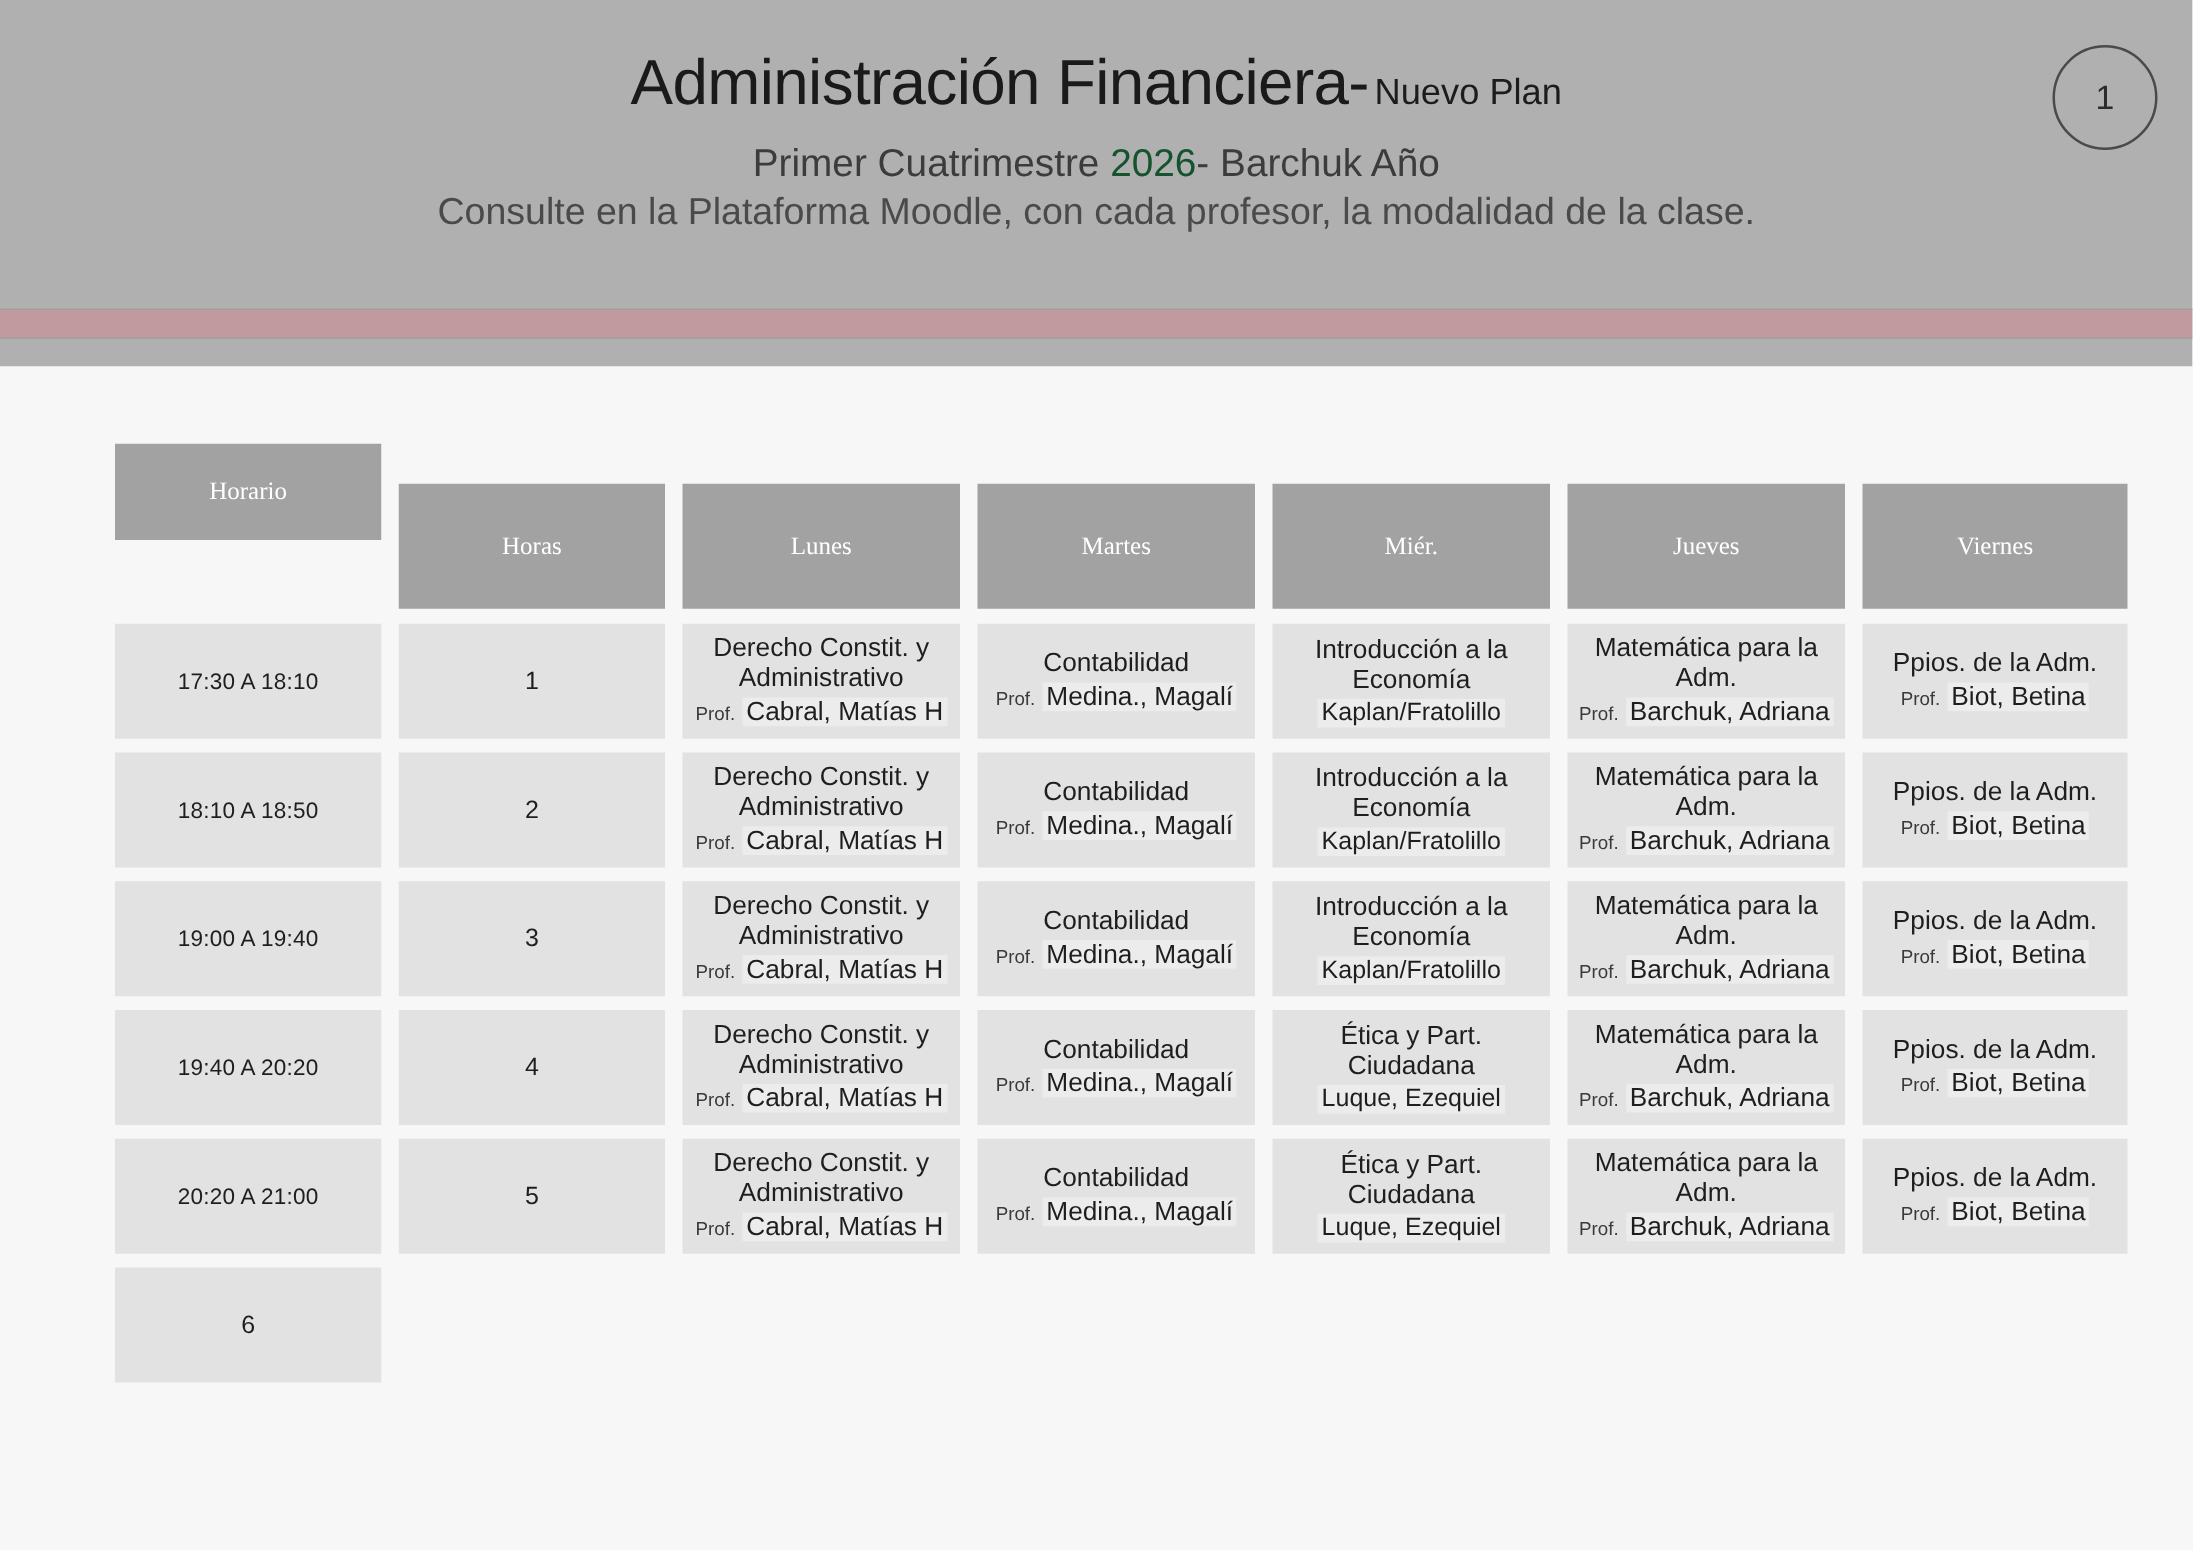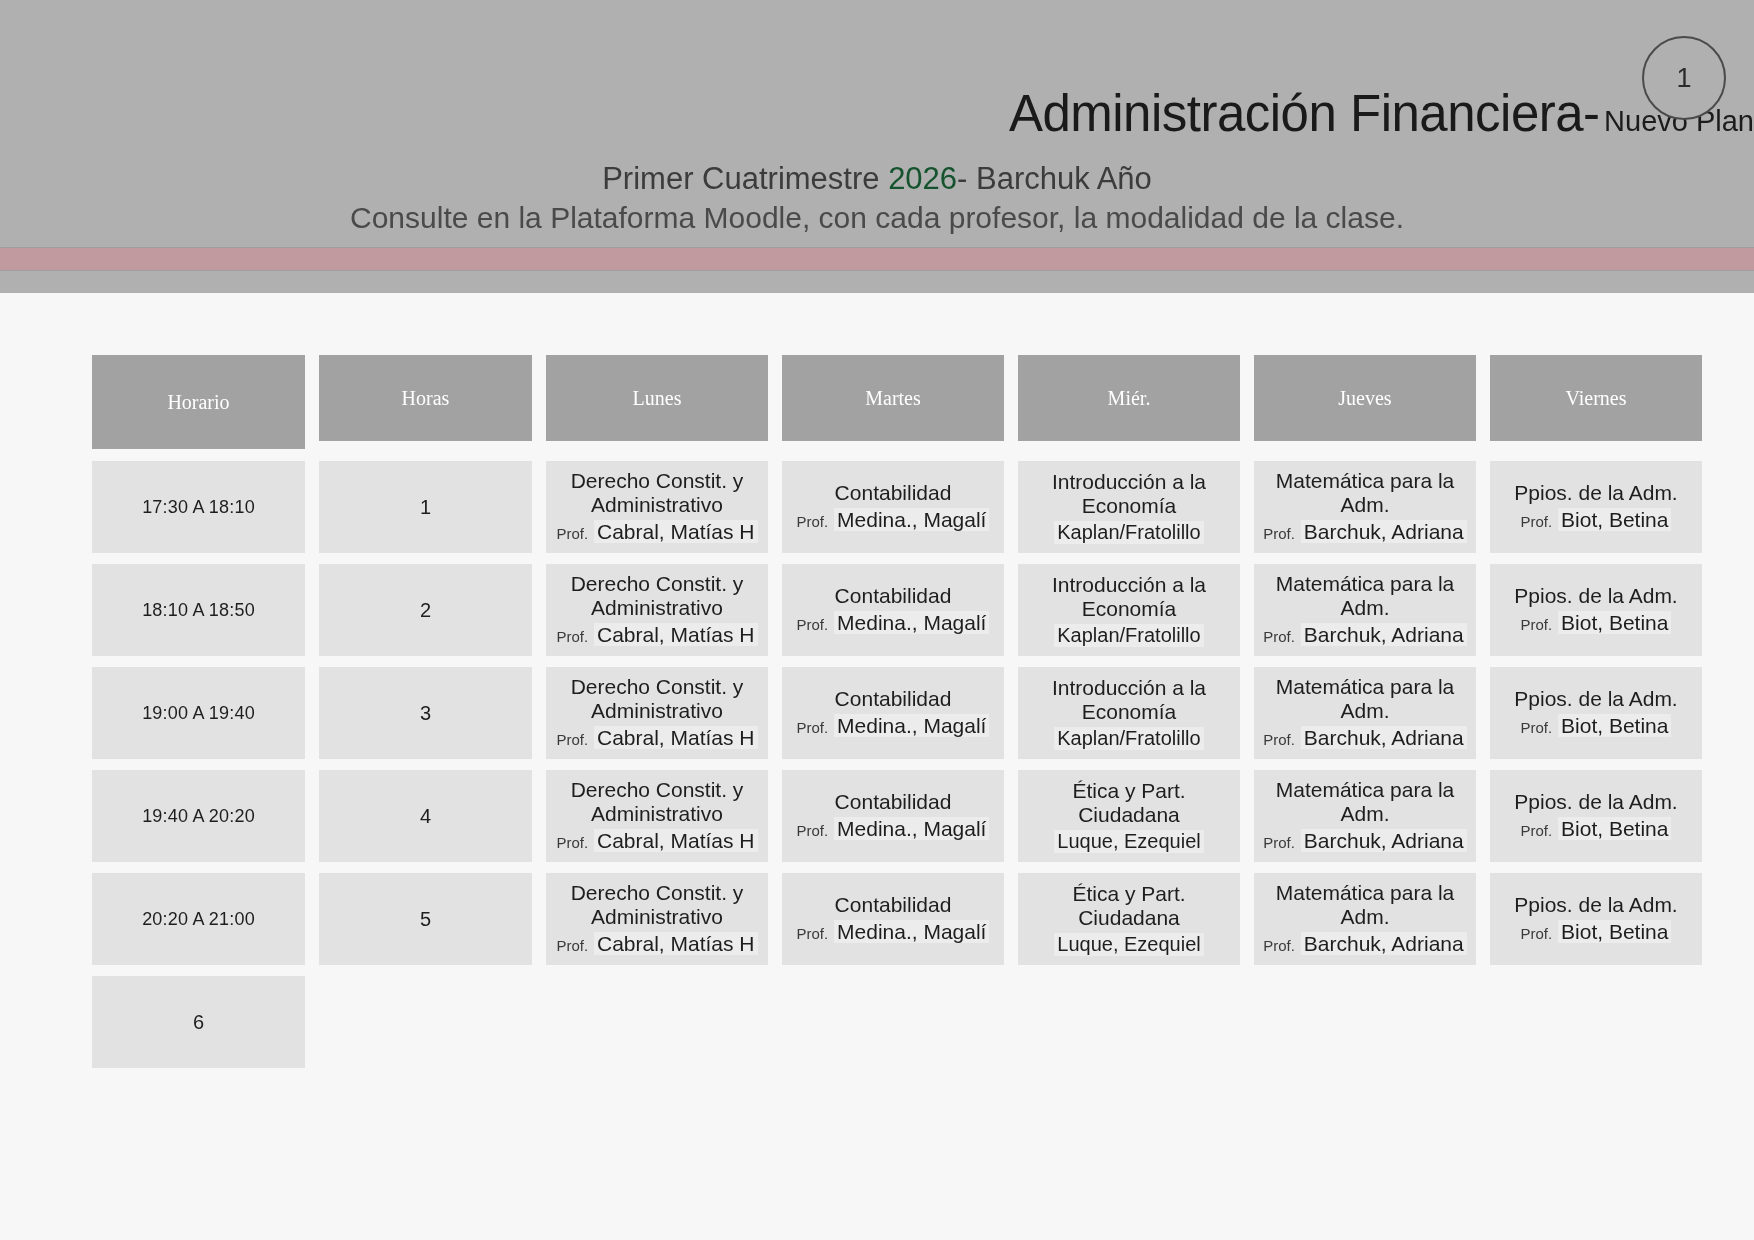--- a/index.html
+++ b/index.html
@@ -32,22 +32,22 @@
     border-radius: 50%;
     border: 2px solid #4a4a4a;
     color: #2b2b2b;
     display: flex;
     align-items: center;
     justify-content: center;
     font-size: 27px;
     background: #b0b0b0;
   }
   .title-line {
-    text-align: right;
-    padding-top: 84px;
+    text-align: center;
+    padding-top: 36px;
     color: #1a1a1a;
   }
   .title-main {
     font-size: 51px;
     letter-spacing: -0.5px;
   }
   .title-sub-inline {
     font-size: 29px;
     color: #1c1c1c;
   }
@@ -88,28 +88,29 @@
     grid-template-columns: 213px 213px 222px 222px 222px 222px 212px;
     column-gap: 14px;
     row-gap: 0;
   }
   .head-cell {
     background: #a2a2a2;
     color: #ffffff;
     font-family: "Liberation Serif", serif;
     font-size: 20px;
     text-align: center;
-    height: 94px;
+    height: 77px;
     display: flex;
     align-items: center;
     justify-content: center;
     margin-bottom: 12px;
   }
   .head-cell.tall {
-    height: 86px;
+    height: 100px;
+    margin-top: 32px;
   }
   .cell {
     background: #e2e2e2;
     min-height: 92px;
     margin-bottom: 11px;
     display: flex;
     flex-direction: column;
     align-items: center;
     justify-content: center;
     text-align: center;

